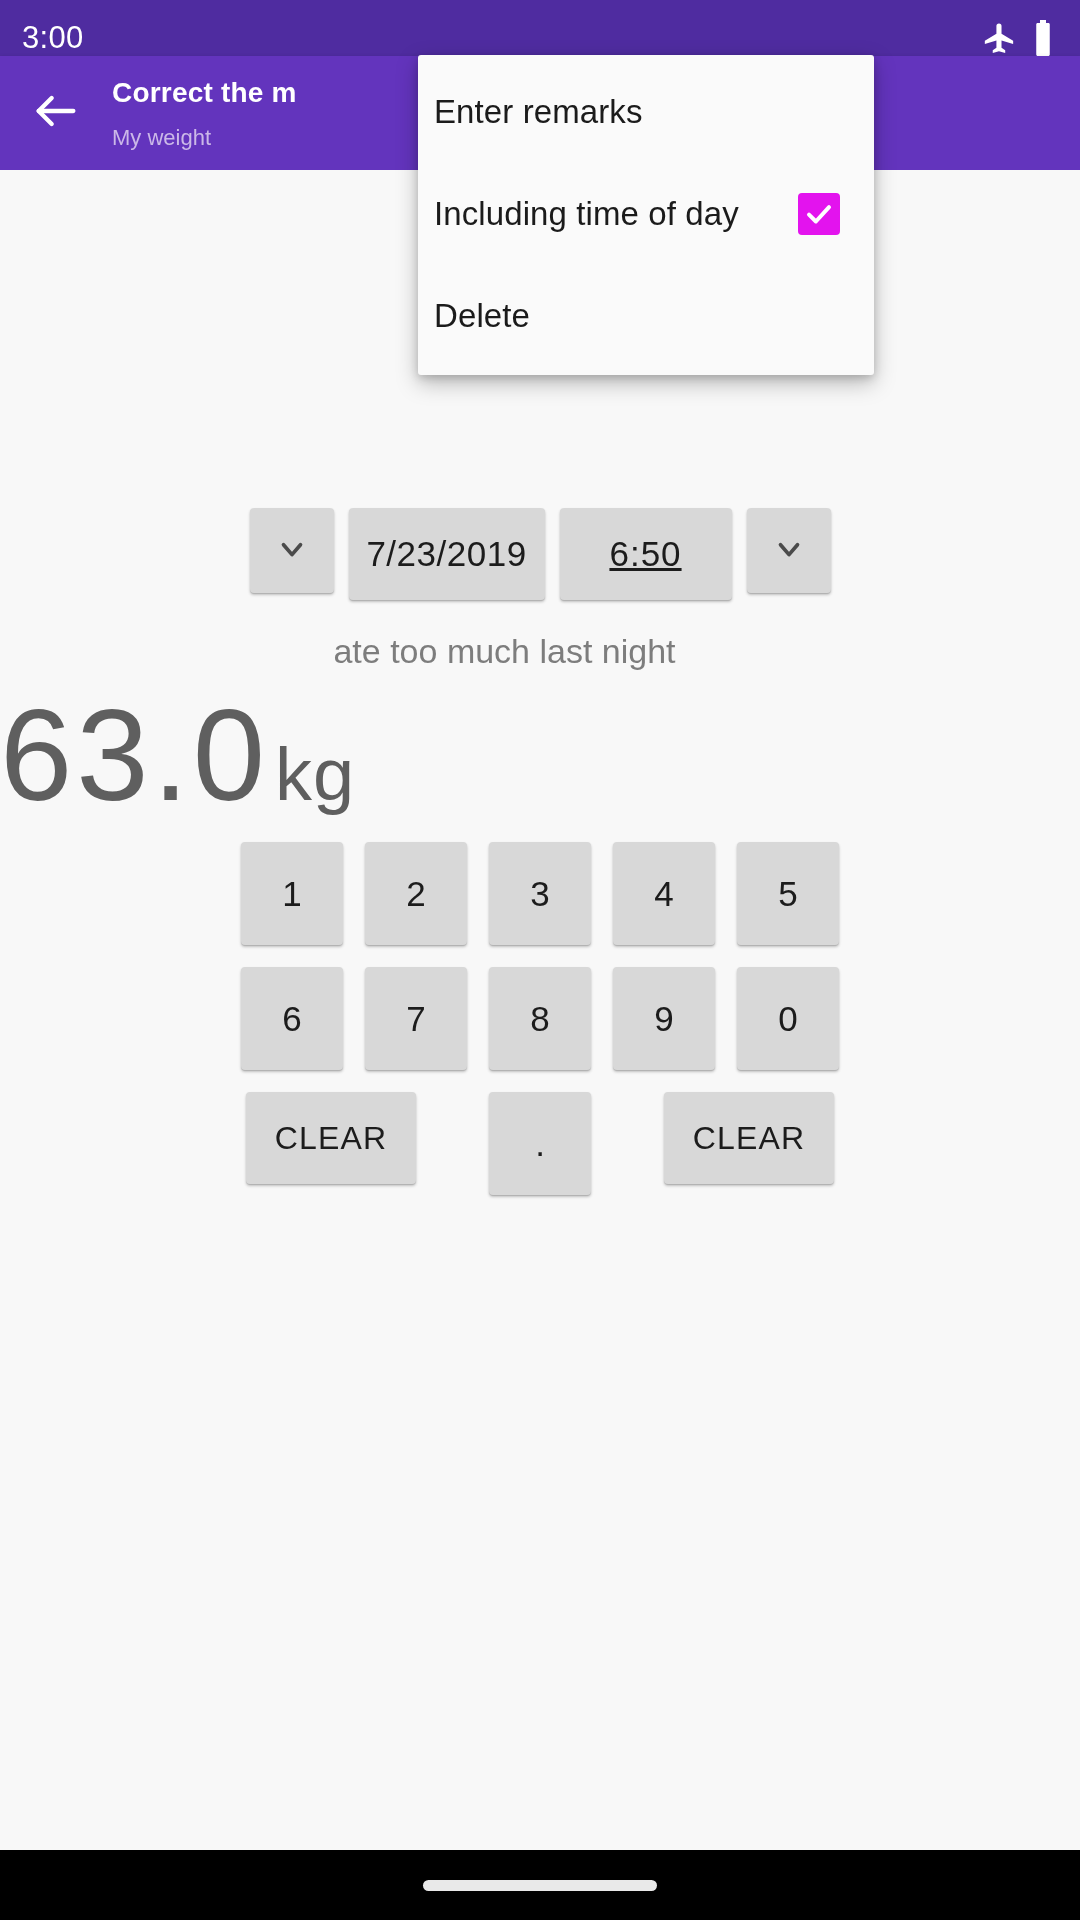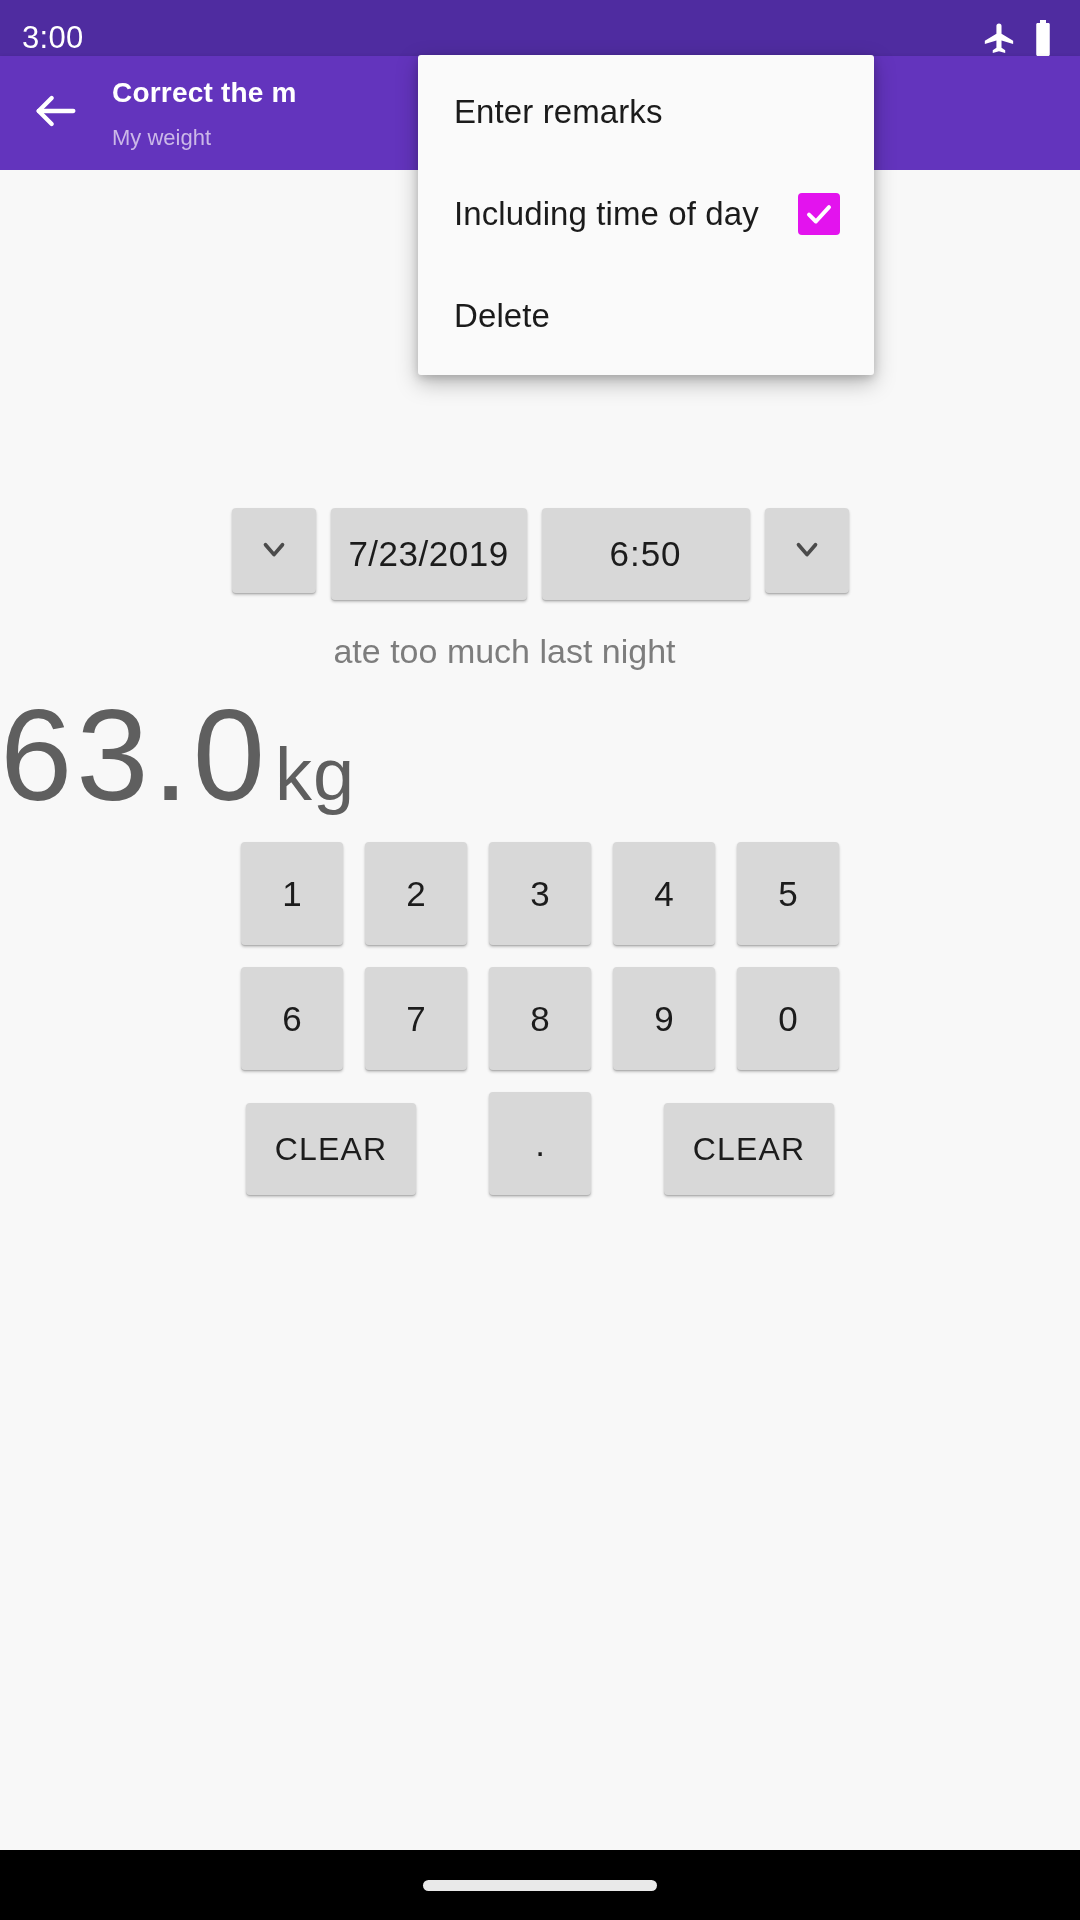--- a/index.html
+++ b/index.html
@@ -74,21 +74,21 @@
     width:456px;
     background:#fafafa;
     border-radius:3px;
     box-shadow:0 8px 22px rgba(0,0,0,.26), 0 3px 8px rgba(0,0,0,.16);
     padding:6px 0 8px 0;
     z-index:40;
   }
   .menu-item {
     height:102px;
     display:flex; align-items:center;
-    padding:0 34px 0 36px;
+    padding:0 34px 0 16px;
     cursor:pointer;
   }
   .menu-label {
     font-size:33px;
     color:#1b1b1b;
     letter-spacing:.1px;
   }
   .menu-check {
     margin-left:auto;
     width:42px; height:42px;
@@ -116,21 +116,21 @@
     border:none;
     border-radius:4px;
     color:#1c1c1c;
     box-shadow:0 2px 3px rgba(0,0,0,.22), 0 1px 1px rgba(0,0,0,.12);
     display:flex; align-items:center; justify-content:center;
     cursor:pointer;
     font-family:"Liberation Sans", sans-serif;
   }
   .chev-btn { width:84px; height:85px; }
   #date-btn { width:196px; height:92px; font-size:35px; letter-spacing:.5px; }
-  #time-btn { width:208px; height:92px; font-size:35px; letter-spacing:1px; }
+  #time-btn { width:172px; height:92px; font-size:35px; letter-spacing:1px;text-decoration:underline; }
 
   
   #remark {
     position:absolute;
     top:462px; left:0; width:1009px;
     text-align:center;
     font-size:34px;
     color:#7d7d7d;
   }
 
@@ -160,21 +160,21 @@
     top:672px; left:0; width:1080px;
     display:flex; flex-direction:column; align-items:center;
     gap:22px;
   }
   .key-row {
     display:flex; gap:22px; justify-content:center;
   }
   .key { width:102px; height:103px; font-size:35px; }
   .key-wide { width:170px; height:92px; font-size:32px; letter-spacing:1.2px; }
   .key-dot { width:102px; height:103px; font-size:35px; }
-  .row-actions { width:588px; display:flex; justify-content:space-between; align-items:flex-end; }
+  .row-actions { width:588px; display:flex; justify-content:space-between; align-items:flex-start; }
 
   
   #nav-bar {
     position:absolute; bottom:0; left:0;
     width:1080px; height:70px;
     background:#000000;
     display:flex; align-items:center; justify-content:center;
   }
   #nav-pill {
     width:234px; height:11px;

